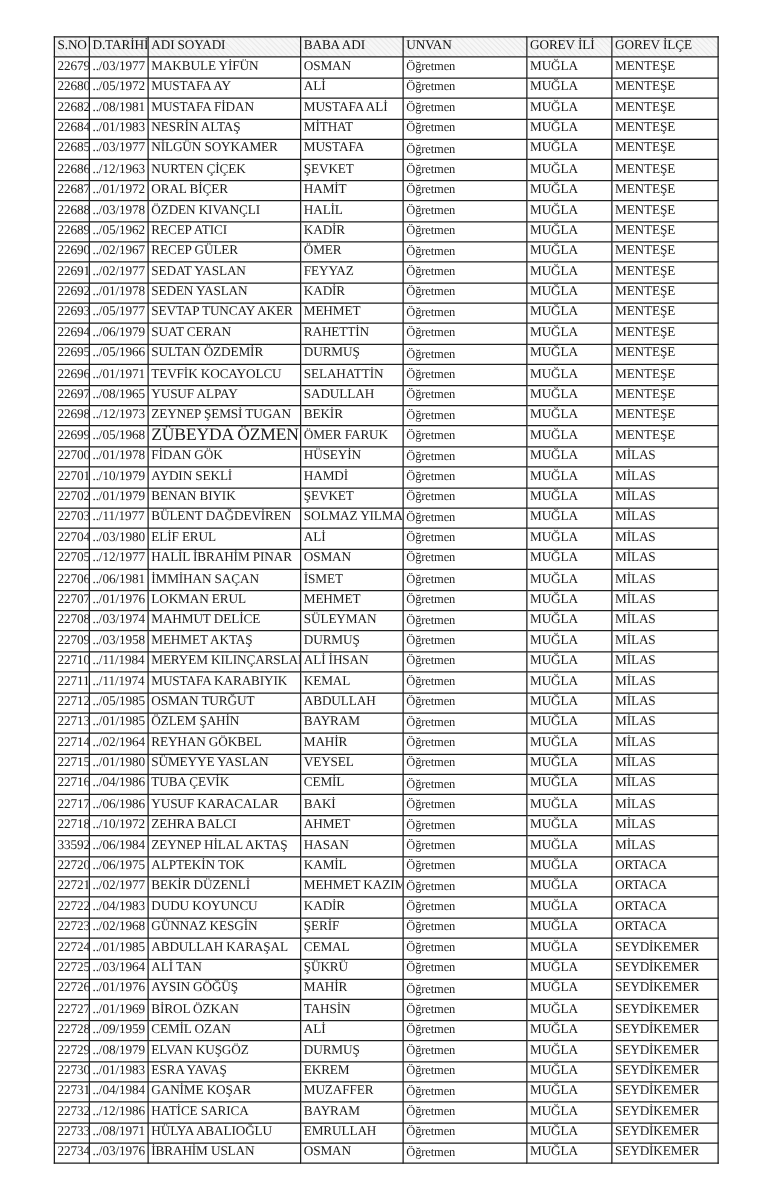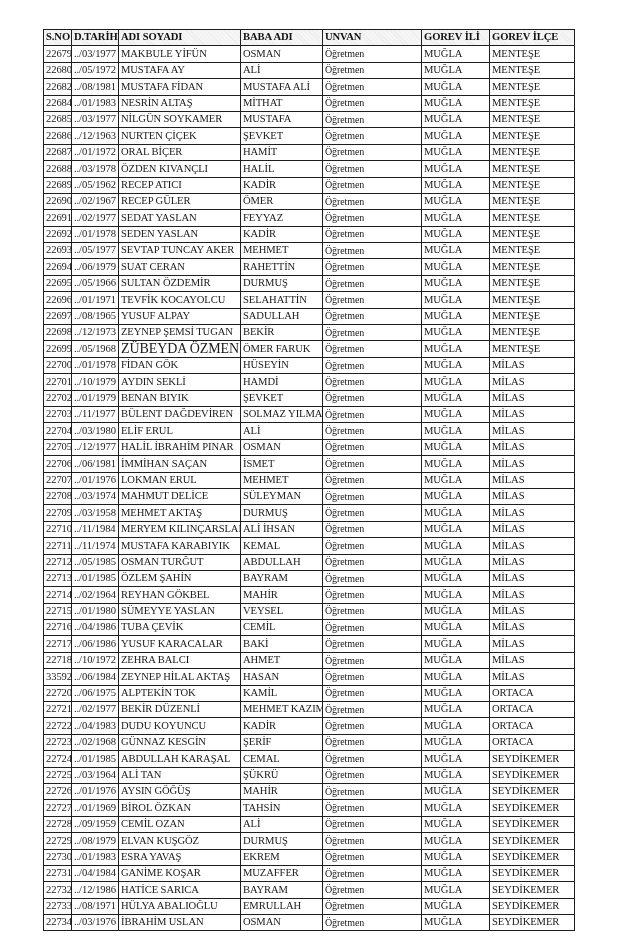--- a/index.html
+++ b/index.html
@@ -32,21 +32,21 @@
       border: 1px solid #1e1e1e;
       padding: 0 1px 0 2px;
       height: 15.4px;
       white-space: nowrap;
       overflow: hidden;
       text-align: left;
       vertical-align: middle;
       letter-spacing: -0.1px;
     }
     table.list th {
-      font-weight: bold;
+      font-weight: normal;
       background: #f2f2f2;
       background-image: repeating-linear-gradient(45deg, #ececec 0, #ececec 1px, #f7f7f7 1px, #f7f7f7 3px);
       color: #111;
       margin-left: 48px;
     }
     col.c-sno { width: 28px; }
     col.c-date { width: 47px; }
     col.c-name { width: 122px; }
     col.c-father { width: 82px; }
     col.c-title { width: 99px; }

